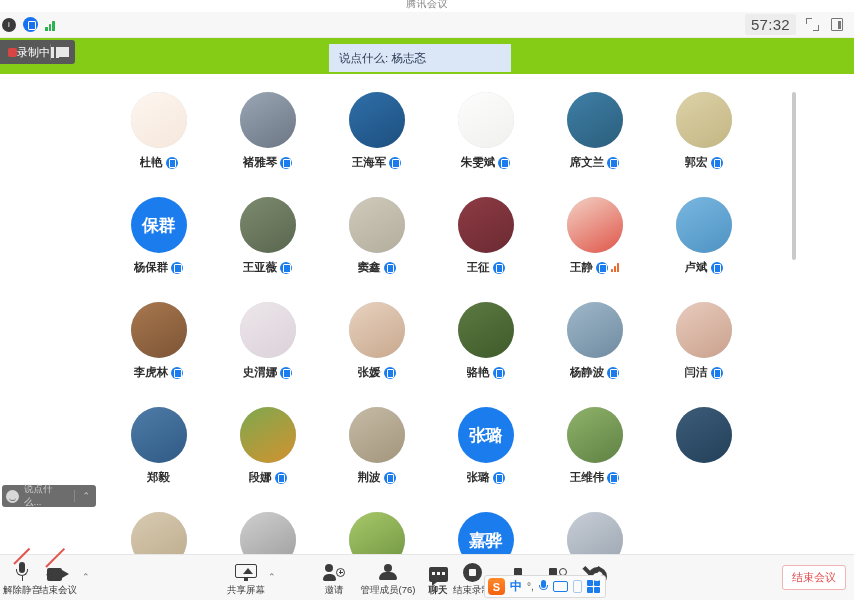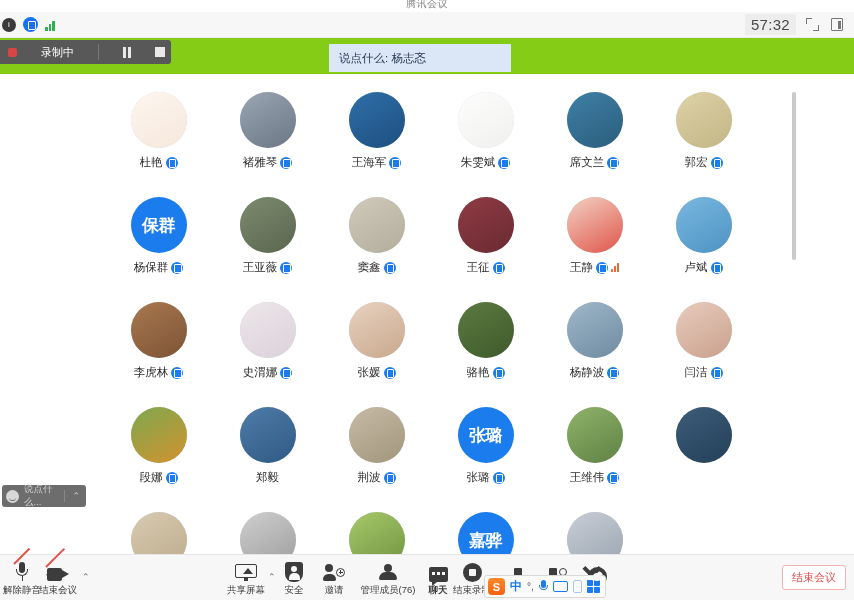--- a/index.html
+++ b/index.html
@@ -68,21 +68,21 @@
   .ic-expand::before { left: 0; top: 0; border-left: 1.4px solid #777; border-top: 1.4px solid #777; }
   .ic-expand::after { right: 0; bottom: 0; border-right: 1.4px solid #777; border-bottom: 1.4px solid #777; }
   .ic-layout { width: 12px; height: 13px; border: 1.4px solid #777; border-radius: 1px; position: relative; }
   .ic-layout::after { content: ""; position: absolute; right: 1.5px; top: 1.5px; bottom: 1.5px; width: 3px; background: #777; }
 
   
   .rec-bar {
     position: absolute; left: 0; top: 40px;
     height: 24px; display: flex; align-items: center;
     background: #585858; border-radius: 0 3px 3px 0;
-    padding: 0 6px 0 8px; gap: 24px;
+    padding: 0 6px 0 8px; gap: 0;
   }
   .rec-dot { width: 9px; height: 9px; border-radius: 2px; background: #d94545; }
   .rec-label { font-size: 11px; color: #ffffff; }
   .rec-sep { width: 1px; height: 16px; background: #787878; }
   .rec-pause { display: flex; gap: 2px; }
   .rec-pause i { width: 3px; height: 11px; background: #e8e8e8; display: block; }
   .rec-stop { width: 10px; height: 10px; background: #e8e8e8; }
 
   
   .speaking {
@@ -110,21 +110,21 @@
     background: #cfd6dd;
   }
   .avatar .lbl {
     position: absolute; inset: 0; display: flex;
     align-items: center; justify-content: center;
     color: #fff; font-size: 17px; font-weight: bold; letter-spacing: -.5px;
   }
   .avatar .im { position: absolute; inset: 0; }
   .namerow {
     margin-top: 7px; display: flex; align-items: center; gap: 3px;
-    max-width: 109px; overflow: hidden;
+    max-width: 109px; overflow: hidden; font-weight: bold;
   }
   .nm { font-size: 11.5px; color: #2d2d2d; white-space: nowrap; }
   .vbadge {
     width: 12px; height: 12px; border-radius: 50%;
     background: #1a7ced; position: relative; flex: none;
   }
   .vbadge::after {
     content: ""; position: absolute; left: 3.2px; top: 2.4px;
     width: 5.5px; height: 7px; border: 1.3px solid #fff; border-radius: 1px;
   }
@@ -137,21 +137,21 @@
   
   .vscroll {
     position: absolute; right: 58px; top: 18px;
     width: 4px; height: 380px; background: transparent;
   }
   .vthumb { width: 4px; height: 168px; background: #c9c9c9; border-radius: 2px; }
 
   
   .chatbox {
     position: absolute; left: 2px; top: 411px;
-    width: 84px; height: 22px; background: #6d6d6d;
+    width: 94px; height: 22px; background: #6d6d6d;
     border-radius: 3px; display: flex; align-items: center;
     padding: 0 4px; gap: 5px;
   }
   .chat-emoji {
     width: 13px; height: 13px; border-radius: 50%;
     background: #d8d8d8; position: relative; flex: none;
   }
   .chat-emoji::after {
     content: ""; position: absolute; left: 3px; top: 7px;
     width: 7px; height: 3px; border-bottom: 1.3px solid #6d6d6d; border-radius: 0 0 5px 5px;
@@ -476,33 +476,33 @@
           <div class="avatar">
             <span class="im" style="background: linear-gradient(150deg, rgb(232, 203, 189) 0%, rgb(202, 161, 141) 100%);"></span>
           </div>
           <div class="namerow">
             <span class="nm">闫洁</span>
             <span class="vbadge"></span>
           </div>
         </div>
         <div class="cell">
           <div class="avatar">
+            <span class="im" style="background: linear-gradient(150deg, rgb(79, 123, 168) 0%, rgb(47, 90, 133) 100%);"></span>
+          </div>
+          <div class="namerow">
+            <span class="nm">郑毅</span>
+          </div>
+        </div>
+        <div class="cell">
+          <div class="avatar">
             <span class="im" style="background: linear-gradient(150deg, rgb(126, 168, 79) 0%, rgb(210, 146, 47) 100%);"></span>
           </div>
           <div class="namerow">
             <span class="nm">段娜</span>
             <span class="vbadge"></span>
-          </div>
-        </div>
-        <div class="cell">
-          <div class="avatar">
-            <span class="im" style="background: linear-gradient(150deg, rgb(79, 123, 168) 0%, rgb(47, 90, 133) 100%);"></span>
-          </div>
-          <div class="namerow">
-            <span class="nm">郑毅</span>
           </div>
         </div>
         <div class="cell">
           <div class="avatar">
             <span class="im" style="background: linear-gradient(150deg, rgb(198, 187, 166) 0%, rgb(162, 149, 124) 100%);"></span>
           </div>
           <div class="namerow">
             <span class="nm">荆波</span>
             <span class="vbadge"></span>
           </div>
@@ -601,26 +601,20 @@
         <span class="share">
             <span class="mon"></span>
             <span class="ar"></span>
             <span class="st"></span>
           </span>
       </span>
       <span class="tlabel">共享屏幕</span>
     </div>
     <span class="caret-up" style="left:268px;">⌃</span>
 
-    <div class="tool" style="left:266px;">
-      <span class="tico">
-          <span class="secu"></span>
-        </span>
-      <span class="tlabel">安全</span>
-    </div>
 
     <div class="tool" style="left:306px;">
       <span class="tico">
         <span class="invite">
             <span class="h"></span>
             <span class="b"></span>
             <span class="pl"></span>
           </span>
       </span>
       <span class="tlabel">邀请</span>

